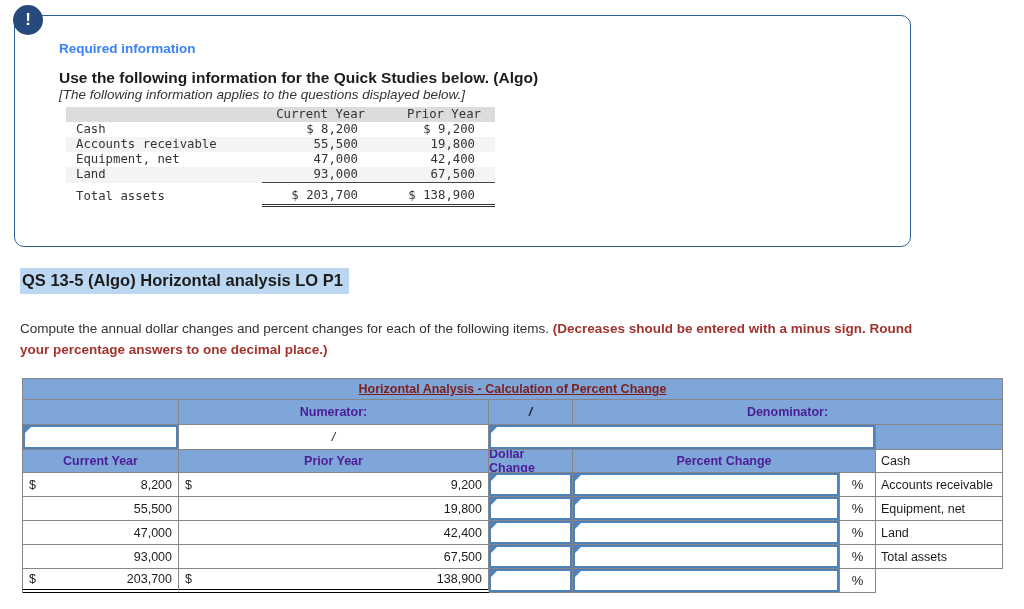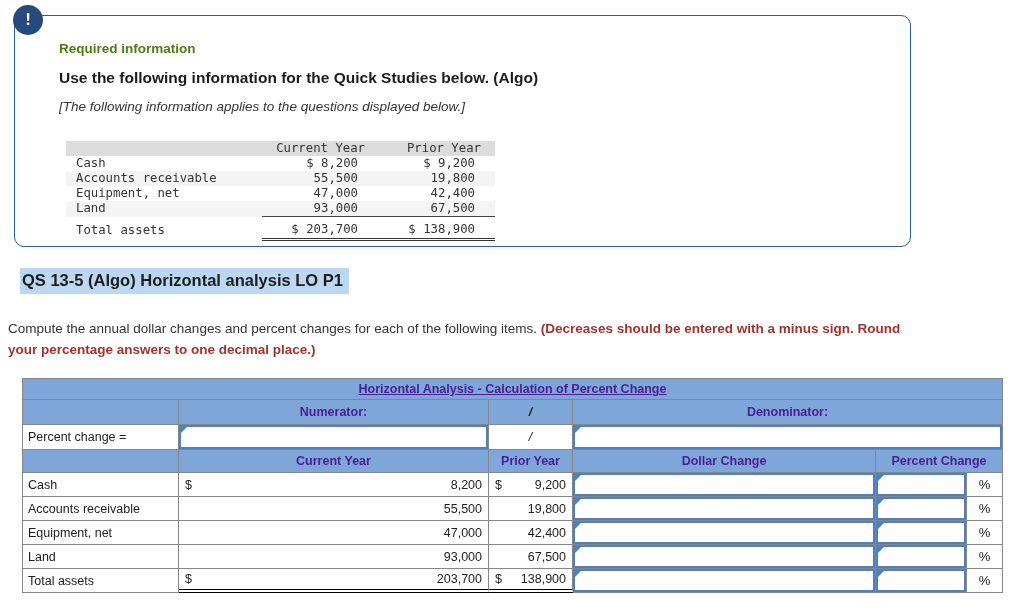--- a/index.html
+++ b/index.html
@@ -5,23 +5,23 @@
   html,body{margin:0;padding:0;background:#fff;}
   body{width:1024px;height:609px;position:relative;font-family:"Liberation Sans",sans-serif;color:#222;overflow:hidden;}
 
   
   .alert-box{position:absolute;left:14px;top:15px;width:897px;height:232px;
     border:1px solid #2e5f97;border-radius:10px;background:#fff;box-sizing:border-box;
     padding:25px 20px 0 44px;}
   .alert-icon{position:absolute;left:-2px;top:-11px;width:30px;height:30px;border-radius:50%;
     background:#274a7d;color:#fff;font-weight:bold;font-size:17px;display:flex;
     align-items:center;justify-content:center;}
-  .required-label{color:#4d7c0f;font-weight:bold;font-size:13.5px;margin-bottom:13px;}
-  .alert-title{color:#1c1c1c;font-weight:bold;font-size:15.5px;margin-bottom:12px;}
-  .alert-subtitle{color:#333;font-style:italic;font-size:13.5px;margin-bottom:27px;}
+  .required-label{color:#3b82f6;font-weight:bold;font-size:13.5px;margin-bottom:13px;}
+  .alert-title{color:#1c1c1c;font-weight:bold;font-size:15.5px;}
+  .alert-subtitle{color:#333;font-style:italic;font-size:13.5px;margin-bottom:5px;}
 
   
   .fin-table{border-collapse:collapse;margin-left:7px;font-family:"DejaVu Sans Mono",monospace;
     font-size:12.3px;color:#333;table-layout:fixed;}
   .fin-table td,.fin-table th{padding:0;height:15px;line-height:15px;font-weight:normal;white-space:pre;}
   .fin-table .c-label{width:186px;text-align:left;padding-left:10px;}
   .fin-table .c-cy{width:96px;text-align:right;padding-right:9px;}
   .fin-table .c-py{width:108px;text-align:right;padding-right:20px;}
   .fin-table thead tr{background:#dcdcdc;}
   .fin-table thead .c-cy{padding-right:2px;}
@@ -29,33 +29,33 @@
   .fin-table tbody tr.stripe{background:#f4f4f4;}
   .fin-table tr.rule td.c-cy,.fin-table tr.rule td.c-py{border-bottom:1px solid #444;}
   .fin-table tr.total td{padding-top:4px;height:17px;}
   .fin-table tr.total td.c-cy,.fin-table tr.total td.c-py{border-bottom:3px double #333;}
 
   
   .qs-heading{position:absolute;left:20px;top:268px;background:#bcd7f2;color:#1c1c1c;
     font-weight:bold;font-size:16.5px;padding:3px 6px 4px 2px;display:inline-block;text-align:center;}
 
   
-  .instruction{position:absolute;left:8px;top:318px;width:916px;font-size:13.5px;
+  .instruction{position:absolute;left:20px;top:318px;width:916px;font-size:13.5px;
     line-height:21px;color:#333;}
   .instruction .red{color:#a0342f;font-weight:bold;}
 
   
   .analysis{position:absolute;left:22px;top:378px;display:grid;
     grid-template-columns:156px 310px 84px 303px 127px;
     grid-template-rows:21px 25px 25px 23px repeat(5,24px);
     border-top:1px solid #868686;border-left:1px solid #868686;background:#fff;}
   .cell{border-right:1px solid #868686;border-bottom:1px solid #868686;box-sizing:border-box;
     font-size:12.5px;display:flex;align-items:center;overflow:hidden;}
   .blue{background:#7fa6d8;}
-  .ttl{grid-column:1/-1;justify-content:center;font-weight:bold;color:#4c1d95;
+  .ttl{grid-column:1/-1;justify-content:center;font-weight:bold;color:#7f1d1d;
     text-decoration:underline;font-size:12.5px;}
   .hdr{justify-content:center;font-weight:bold;color:#4c1d95;}
   .slash{justify-content:center;font-style:italic;}
   .slash.b{font-weight:bold;}
   .span2{grid-column:span 2;}
   .lbl{padding-left:5px;background:#fff;color:#1c1c1c;}
   .val{justify-content:space-between;padding:0 6px;background:#fff;color:#1c1c1c;}
   .icell{padding:0;background:#fff;}
   .ibox{position:relative;width:100%;height:100%;background:#fff;border:2px solid #4f81bd;
     box-sizing:border-box;}
@@ -120,21 +120,20 @@
 
 <div class="analysis">
 
   <div class="cell blue ttl">Horizontal Analysis - Calculation of Percent Change</div>
 
   <div class="cell blue"></div>
   <div class="cell blue hdr">Numerator:</div>
   <div class="cell blue slash b">/</div>
   <div class="cell blue hdr span2">Denominator:</div>
 
-  <div class="cell lbl">Percent change =</div>
   <div class="cell icell">
       <div class="ibox"></div>
     </div>
   <div class="cell slash">/</div>
   <div class="cell icell span2">
       <div class="ibox"></div>
     </div>
 
   <div class="cell blue"></div>
   <div class="cell blue hdr">Current Year</div>

